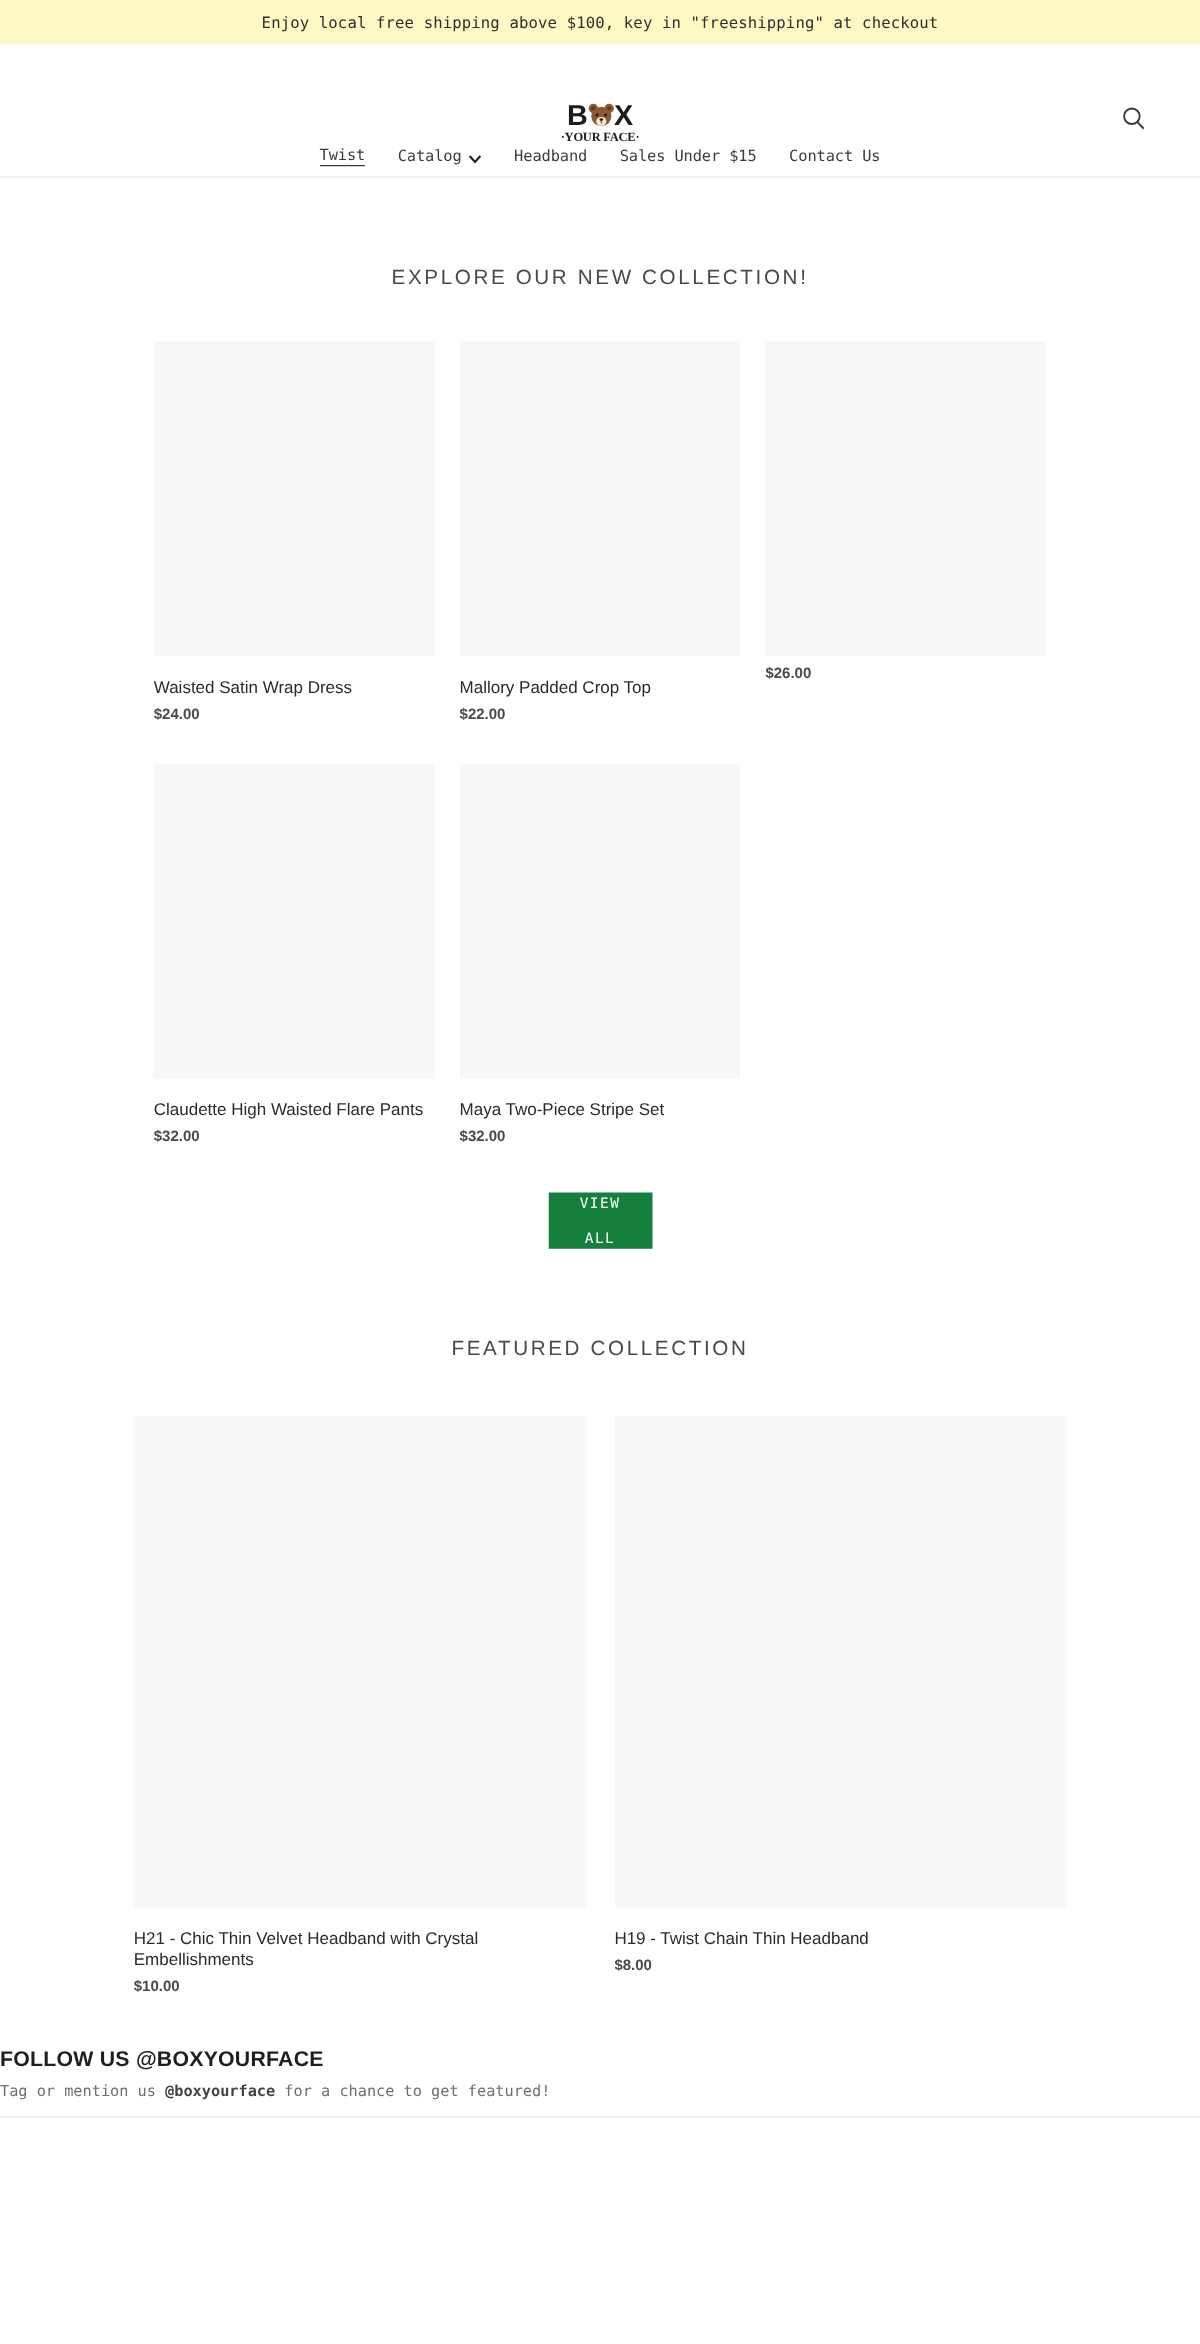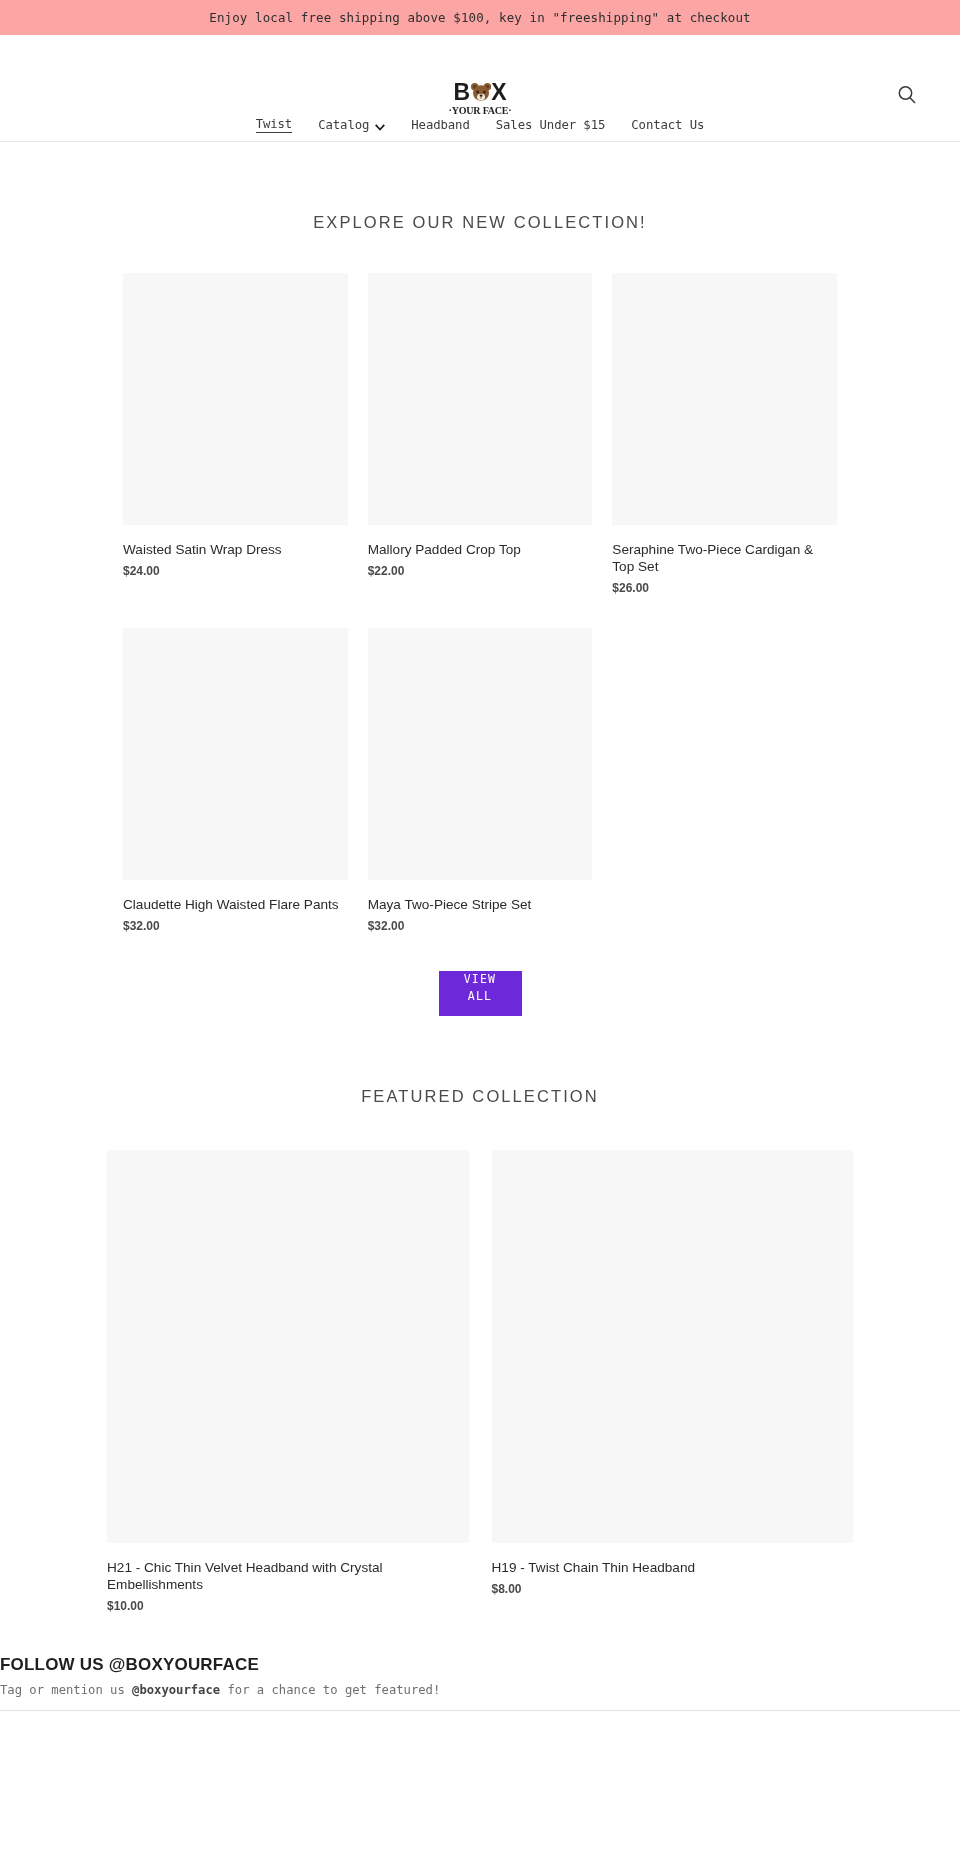--- a/index.html
+++ b/index.html
@@ -8,21 +8,21 @@
     width: 960px;
     background: #ffffff;
     font-family: "Liberation Sans", sans-serif;
     color: #3a3a3a;
   }
 
   body { width: 960px; height: 1875px; overflow: hidden; position: relative; }
 
   
   .announcement {
-    background: #fca5a5;
+    background: #fef9c3;
     height: 35px;
     display: flex;
     align-items: center;
     justify-content: center;
   }
   .announcement-text {
     font-family: "DejaVu Sans Mono", monospace;
     font-size: 12.5px;
     color: #2e2e2e;
     letter-spacing: .1px;
@@ -155,26 +155,26 @@
 
   
   .viewall-wrap {
     display: flex;
     justify-content: center;
     margin-top: 38px;
   }
   .viewall-btn {
     width: 83px;
     height: 45px;
-    background: #6d28d9;
+    background: #15803d;
     color: #ffffff;
     display: flex;
     flex-direction: column;
     align-items: center;
-    justify-content: flex-start;
+    justify-content: space-between;
     font-family: "DejaVu Sans Mono", monospace;
     font-size: 11.5px;
     letter-spacing: 1.2px;
     line-height: 17px;
     border: none;
     cursor: pointer;
   }
 
   
   .featured-section { margin-top: 71px; }
@@ -287,21 +287,20 @@
   </div>
 
   <div class="card">
     <div class="card-media"></div>
     <div class="card-title">Mallory Padded Crop Top</div>
     <div class="card-price">$22.00</div>
   </div>
 
   <div class="card">
     <div class="card-media"></div>
-    <div class="card-title">Seraphine Two-Piece Cardigan &amp; Top Set</div>
     <div class="card-price">$26.00</div>
   </div>
 
   <div class="card row2">
     <div class="card-media"></div>
     <div class="card-title">Claudette High Waisted Flare Pants</div>
     <div class="card-price">$32.00</div>
   </div>
 
 

